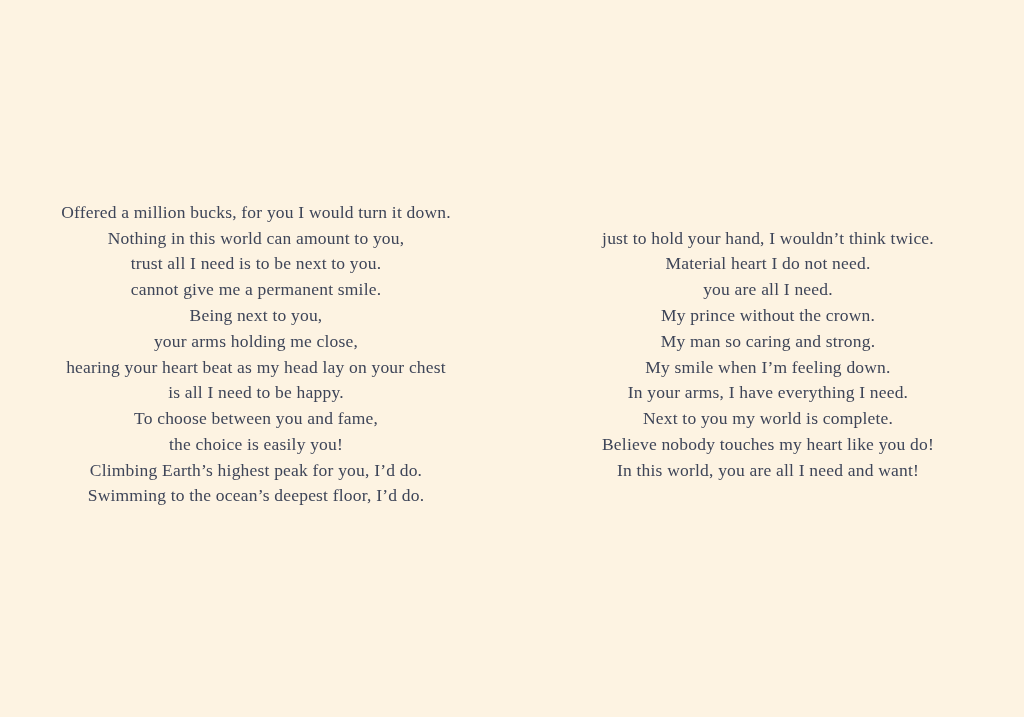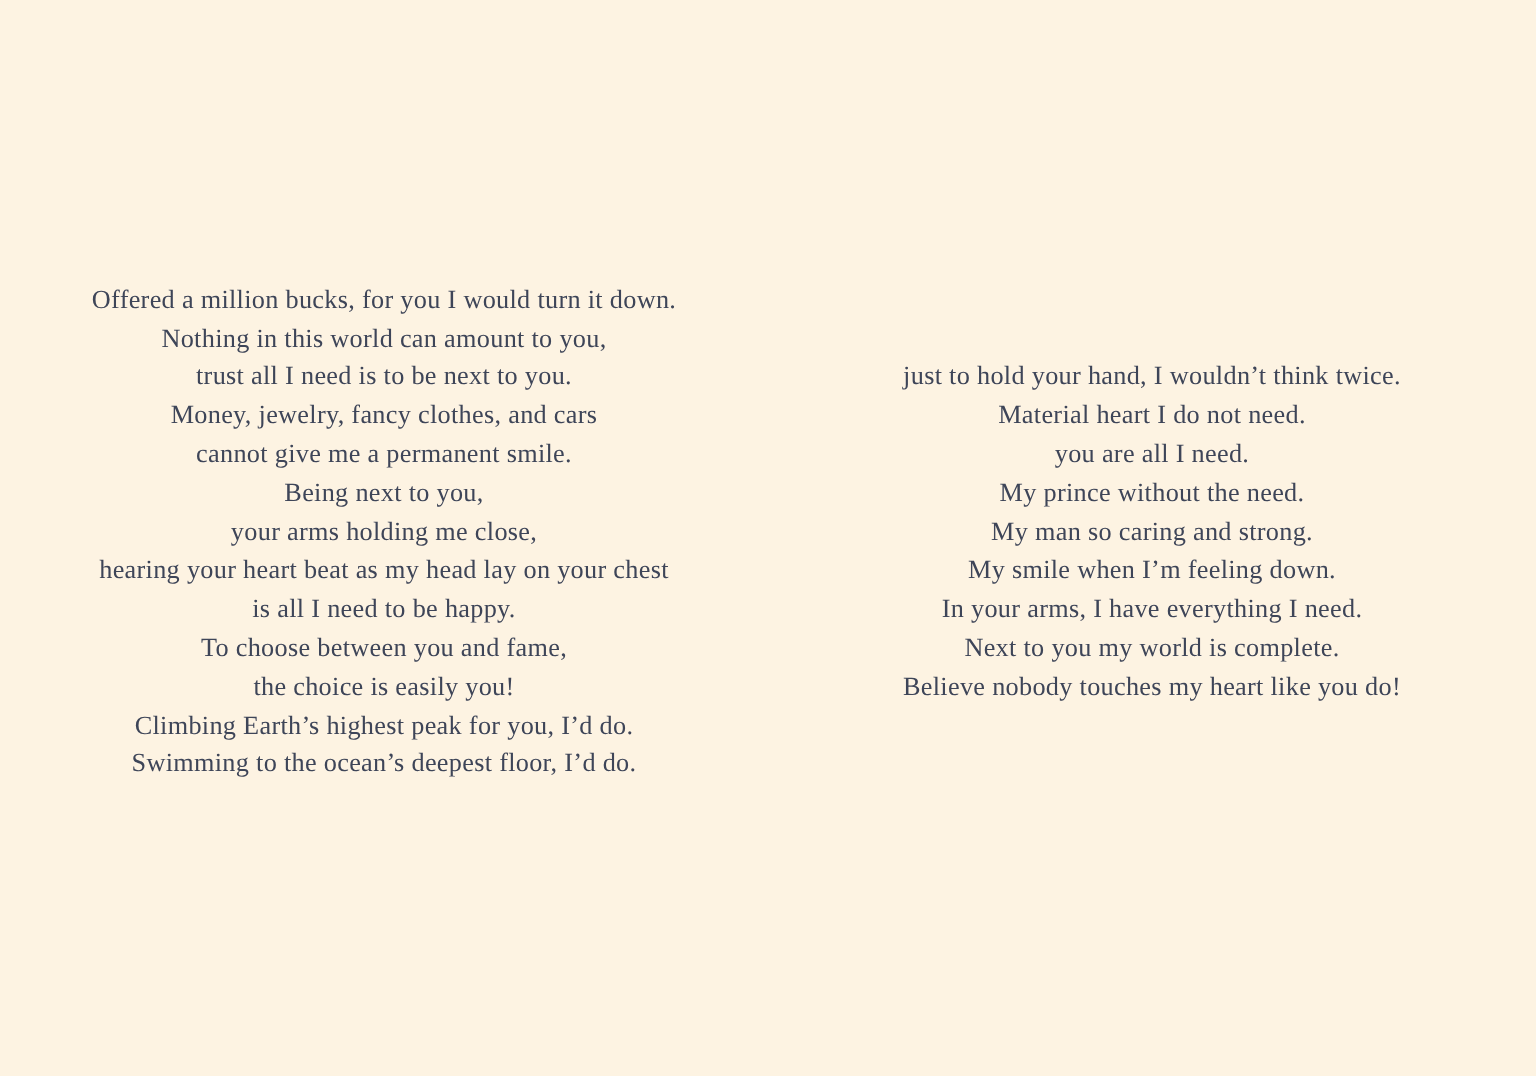--- a/index.html
+++ b/index.html
@@ -41,40 +41,40 @@
 </head>
 <body>
 
 <div class="spread">
 
   <div class="page">
     <div class="stanza">
       <span class="poem-line">Offered a million bucks, for you I would turn it down.</span>
       <span class="poem-line">Nothing in this world can amount to you,</span>
       <span class="poem-line">trust all I need is to be next to you.</span>
-      <span class="poem-line">Money, jewelry, fancy clothes, and cars</span>
       <span class="poem-line">cannot give me a permanent smile.</span>
       <span class="poem-line">Being next to you,</span>
       <span class="poem-line">your arms holding me close,</span>
       <span class="poem-line">hearing your heart beat as my head lay on your chest</span>
       <span class="poem-line">is all I need to be happy.</span>
       <span class="poem-line">To choose between you and fame,</span>
       <span class="poem-line">the choice is easily you!</span>
       <span class="poem-line">Climbing Earth’s highest peak for you, I’d do.</span>
       <span class="poem-line">Swimming to the ocean’s deepest floor, I’d do.</span>
     </div>
   </div>
 
   <div class="page">
     <div class="stanza">
       <span class="poem-line">just to hold your hand, I wouldn’t think twice.</span>
       <span class="poem-line">Material heart I do not need.</span>
       <span class="poem-line">you are all I need.</span>
-      <span class="poem-line">My prince without the need.</span>
+      <span class="poem-line">My prince without the crown.</span>
       <span class="poem-line">My man so caring and strong.</span>
       <span class="poem-line">My smile when I’m feeling down.</span>
       <span class="poem-line">In your arms, I have everything I need.</span>
       <span class="poem-line">Next to you my world is complete.</span>
       <span class="poem-line">Believe nobody touches my heart like you do!</span>
+      <span class="poem-line">In this world, you are all I need and want!</span>
     </div>
   </div>
 
 </div>
 
 </body></html>

